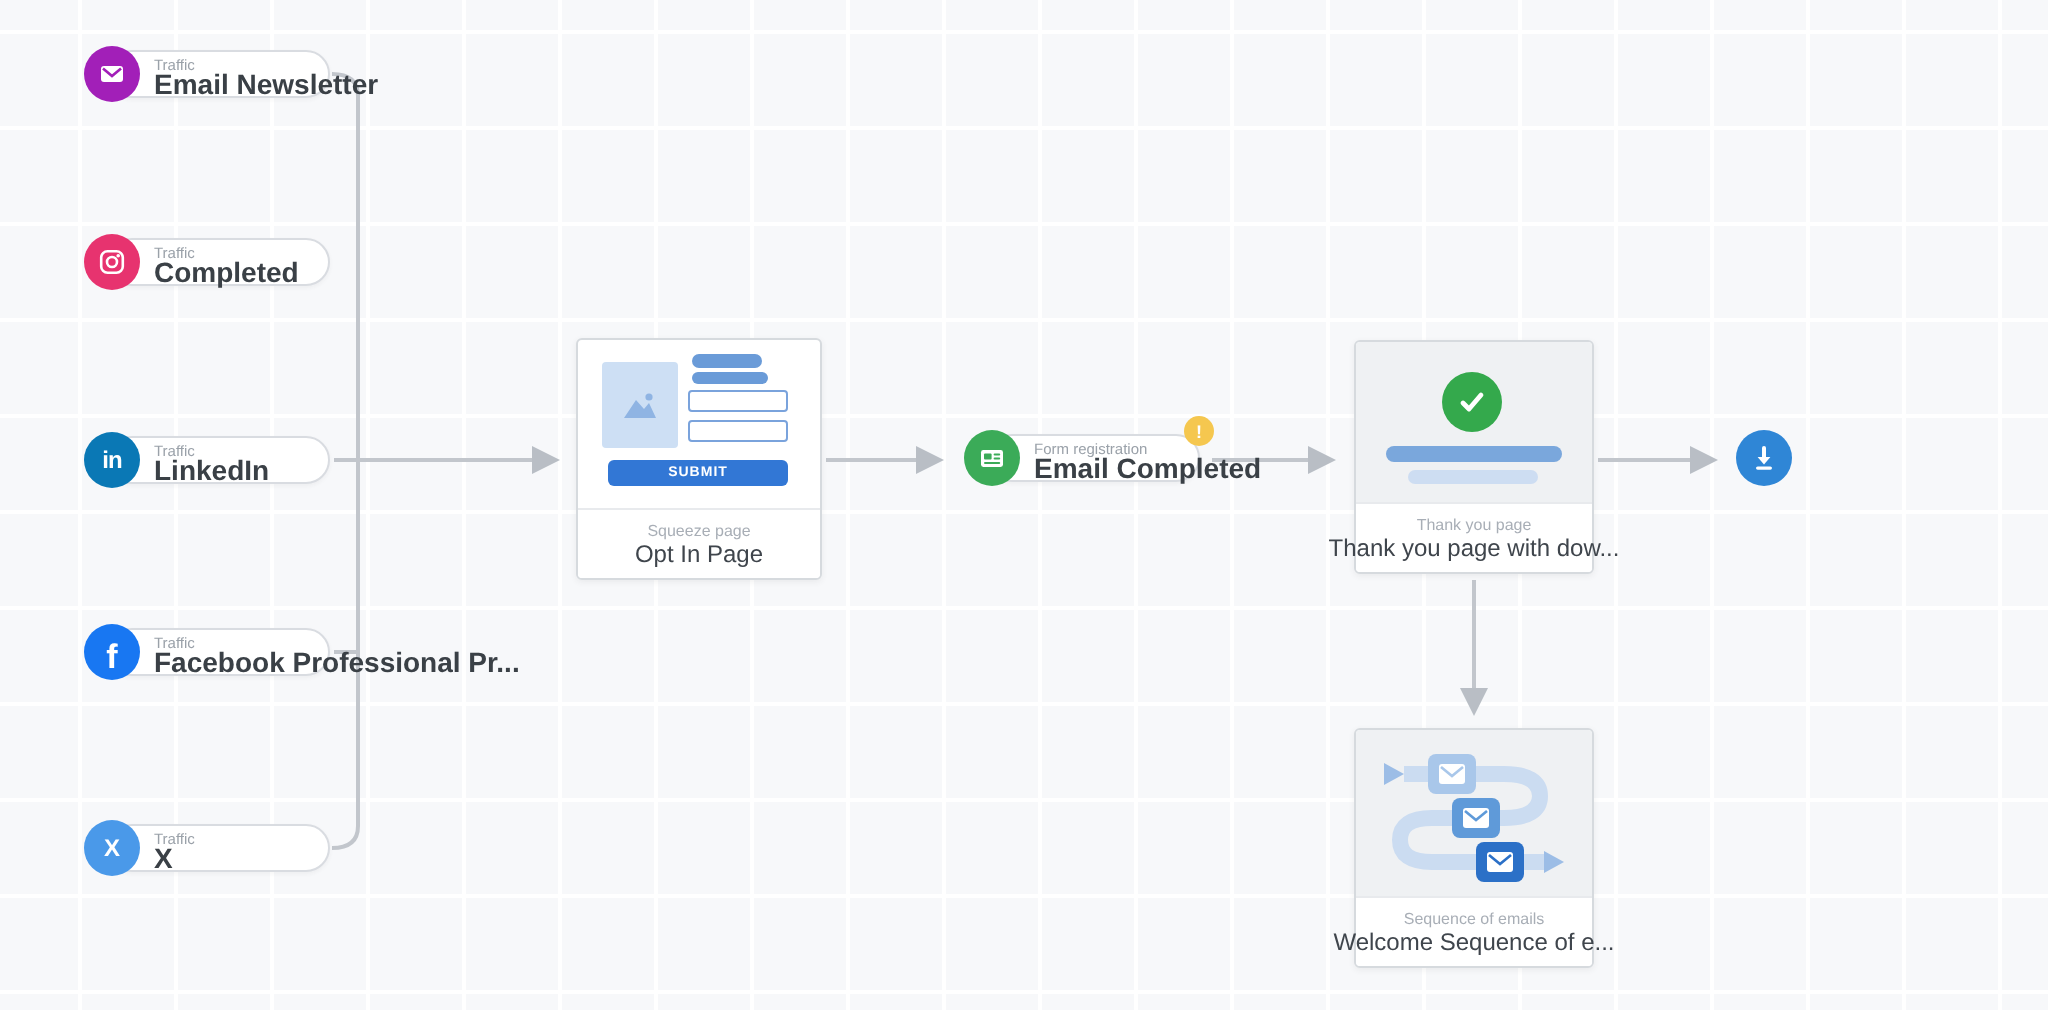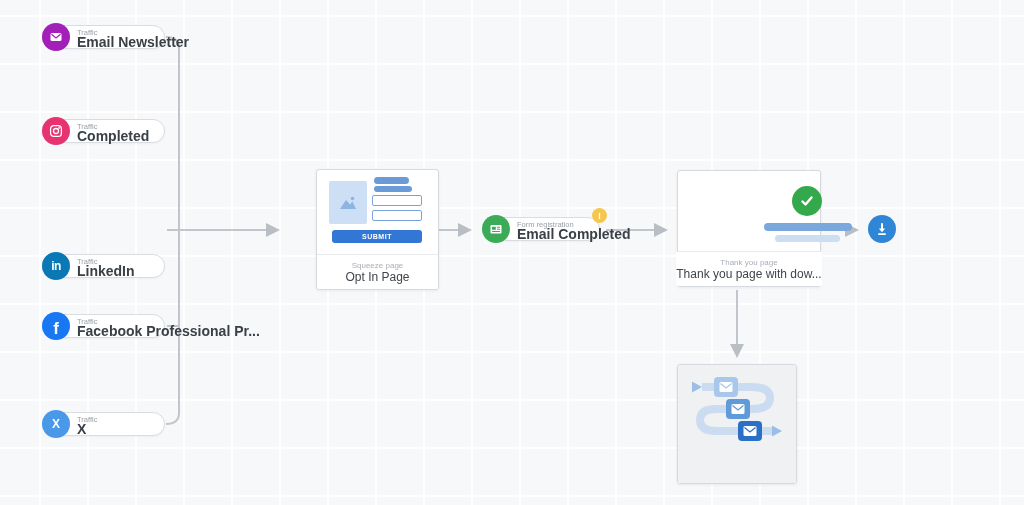--- a/index.html
+++ b/index.html
@@ -121,21 +121,21 @@
         <circle cx="8" cy="8" r="2.5" fill="none" stroke="#fff" stroke-width="1.3"></circle>
         <circle cx="11.1" cy="4.9" r="0.9" fill="#fff"></circle>
       </svg>
     </div>
     <div class="pill-body" style="width:111px;">
       <span class="pill-type">Traffic</span>
       <span class="pill-name">Completed</span>
     </div>
   </div>
 
-  <div class="node-pill" style="left:42px; top:216px;margin-top:36px;">
+  <div class="node-pill" style="left:42px; top:216px;">
     <div class="pill-icon" style="background-color: rgb(10, 120, 181);">
       <span class="glyph-in">in</span>
     </div>
     <div class="pill-body" style="width:111px;">
       <span class="pill-type">Traffic</span>
       <span class="pill-name">LinkedIn</span>
     </div>
   </div>
 
   <div class="node-pill" style="left:42px; top:312px;">
@@ -151,21 +151,21 @@
   <div class="node-pill" style="left:42px; top:410px;">
     <div class="pill-icon" style="background-color: rgb(74, 153, 233);">
       <span class="glyph-x">X</span>
     </div>
     <div class="pill-body" style="width:111px;">
       <span class="pill-type">Traffic</span>
       <span class="pill-name">X</span>
     </div>
   </div>
 
-  <div class="node-card" style="left:288px; top:169px; width:123px; height:121px;margin-left:28px;">
+  <div class="node-card" style="left:288px; top:169px; width:123px; height:121px;">
     <div class="card-thumb">
       <div class="sq-img">
         <svg width="22" height="18" viewBox="0 0 22 18">
           <polygon points="3,15 9,6 13,10.5 15.5,7.5 19,15" fill="#8fb4e3"></polygon>
           <circle cx="15.5" cy="4.5" r="1.8" fill="#8fb4e3"></circle>
         </svg>
       </div>
       <div class="sq-bar1"></div>
       <div class="sq-bar2"></div>
       <div class="sq-input" style="top:25px;"></div>
@@ -188,21 +188,21 @@
         <rect x="4" y="10" width="8.1" height="1" rx="0.5" fill="#3bab58"></rect>
       </svg>
     </div>
     <div class="pill-body" style="width:106px;">
       <span class="pill-type">Form registration</span>
       <span class="pill-name">Email Completed</span>
     </div>
     <div class="warn-badge" style="left: 110px; top: -7px; background-color: rgb(245, 199, 79);">!</div>
   </div>
 
-  <div class="node-card" style="left:677px; top:170px; width:144px; height:117px;align-items:center;">
+  <div class="node-card" style="left:677px; top:170px; width:120px; height:117px;">
     <div class="card-thumb gray">
       <div class="ty-check" style="background-color: rgb(52, 169, 76);">
         <svg width="18" height="18" viewBox="0 0 18 18">
           <polyline points="4.5,9.5 7.5,12.5 13.5,5.5" fill="none" stroke="#fff" stroke-width="2.4" stroke-linecap="round" stroke-linejoin="round"></polyline>
         </svg>
       </div>
       <div class="ty-bar1"></div>
       <div class="ty-bar2"></div>
     </div>
     <div class="card-labels">
@@ -237,15 +237,19 @@
           <rect x="45.5" y="33" width="13" height="10" rx="1.5" fill="#fff"></rect>
           <polyline points="46.5,34.5 52,39 57.5,34.5" fill="none" stroke="#5f9ad9" stroke-width="1.3"></polyline>
         </g>
         <g>
           <rect x="52" y="50" width="24" height="20" rx="4" fill="#2b70c7"></rect>
           <rect x="57.5" y="55" width="13" height="10" rx="1.5" fill="#fff"></rect>
           <polyline points="58.5,56.5 64,61 69.5,56.5" fill="none" stroke="#2b70c7" stroke-width="1.3"></polyline>
         </g>
       </svg>
     </div>
+    <div class="card-labels">
+      <span class="card-type">Sequence of emails</span>
+      <span class="card-name">Welcome Sequence of e...</span>
+    </div>
   </div>
 
 </div>
 
 </body></html>

